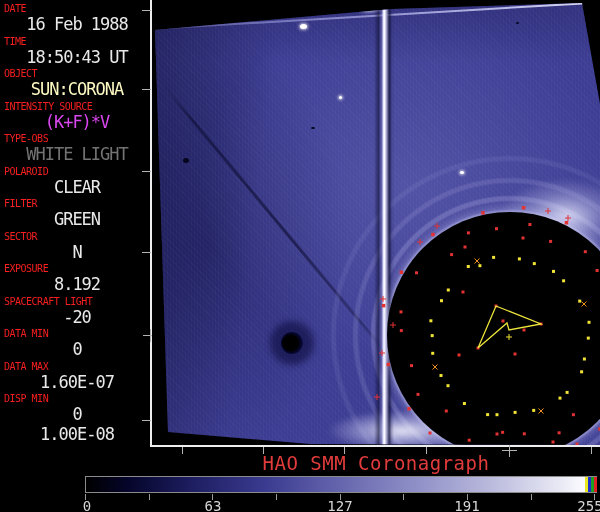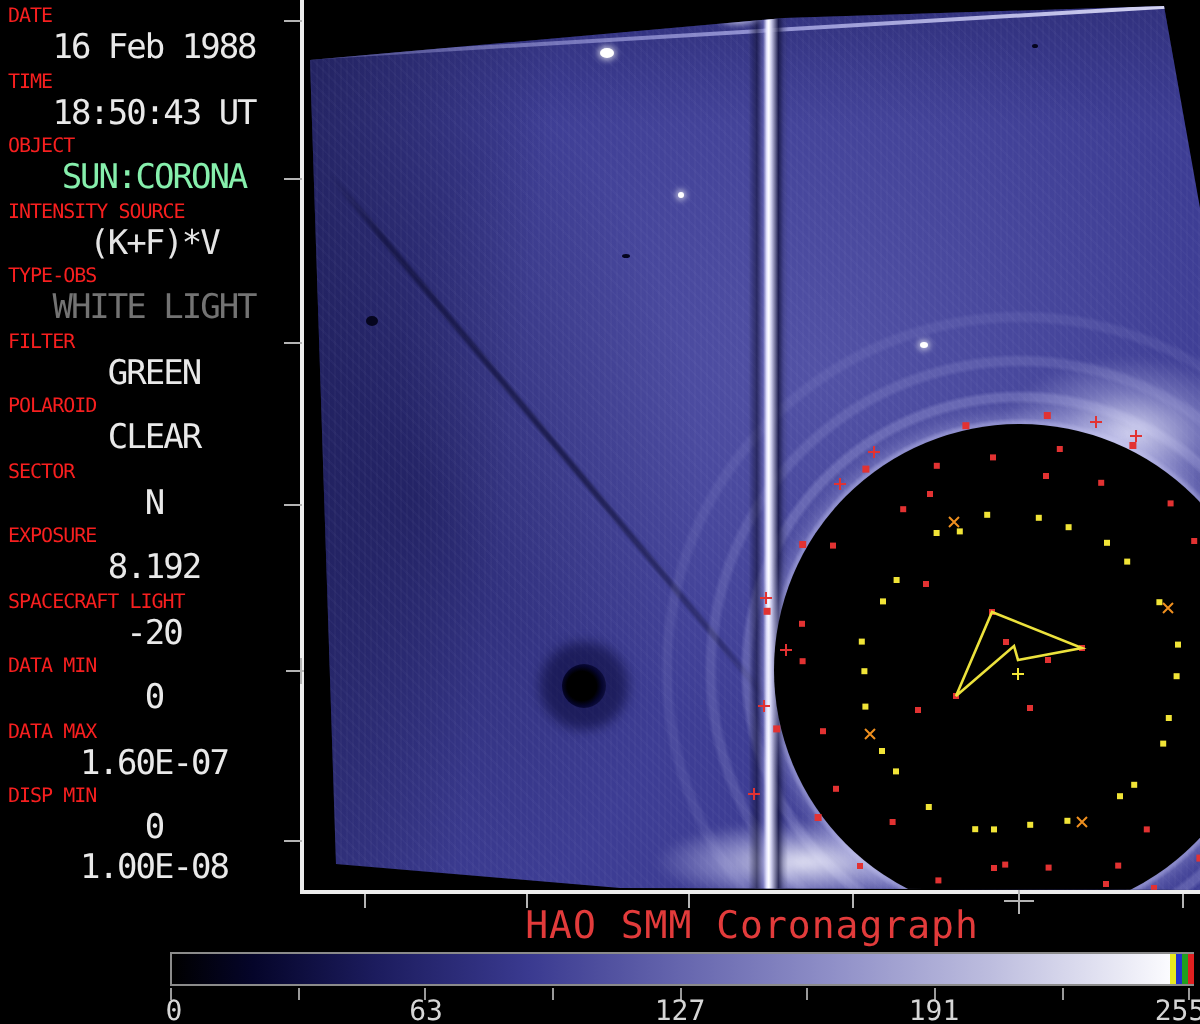--- a/index.html
+++ b/index.html
@@ -81,41 +81,41 @@
     <span class="f-value" style="color: rgb(233, 233, 233);">16 Feb 1988</span>
   </div>
 
   <div class="field">
     <span class="f-label" style="color: rgb(247, 31, 31);">TIME</span>
     <span class="f-value" style="color: rgb(233, 233, 233);">18:50:43 UT</span>
   </div>
 
   <div class="field">
     <span class="f-label" style="color: rgb(247, 31, 31);">OBJECT</span>
-    <span class="f-value" style="color: #86efac;">SUN:CORONA</span>
+    <span class="f-value" style="color: #fef9c3;">SUN:CORONA</span>
   </div>
 
   <div class="field">
     <span class="f-label" style="color: rgb(247, 31, 31);">INTENSITY SOURCE</span>
-    <span class="f-value" style="color: #e5e5e5;">(K+F)*V</span>
+    <span class="f-value" style="color: #d946ef;">(K+F)*V</span>
   </div>
 
   <div class="field">
     <span class="f-label" style="color: rgb(247, 31, 31);">TYPE-OBS</span>
     <span class="f-value" style="color: #737373;">WHITE LIGHT</span>
   </div>
 
   <div class="field">
+    <span class="f-label" style="color: rgb(247, 31, 31);">POLAROID</span>
+    <span class="f-value" style="color: rgb(233, 233, 233);">CLEAR</span>
+  </div>
+
+  <div class="field">
     <span class="f-label" style="color: rgb(247, 31, 31);">FILTER</span>
     <span class="f-value" style="color: rgb(233, 233, 233);">GREEN</span>
-  </div>
-
-  <div class="field">
-    <span class="f-label" style="color: rgb(247, 31, 31);">POLAROID</span>
-    <span class="f-value" style="color: rgb(233, 233, 233);">CLEAR</span>
   </div>
 
   <div class="field">
     <span class="f-label" style="color: rgb(247, 31, 31);">SECTOR</span>
     <span class="f-value" style="color: rgb(233, 233, 233);">N</span>
   </div>
 
   <div class="field">
     <span class="f-label" style="color: rgb(247, 31, 31);">EXPOSURE</span>
     <span class="f-value" style="color: rgb(233, 233, 233);">8.192</span>

